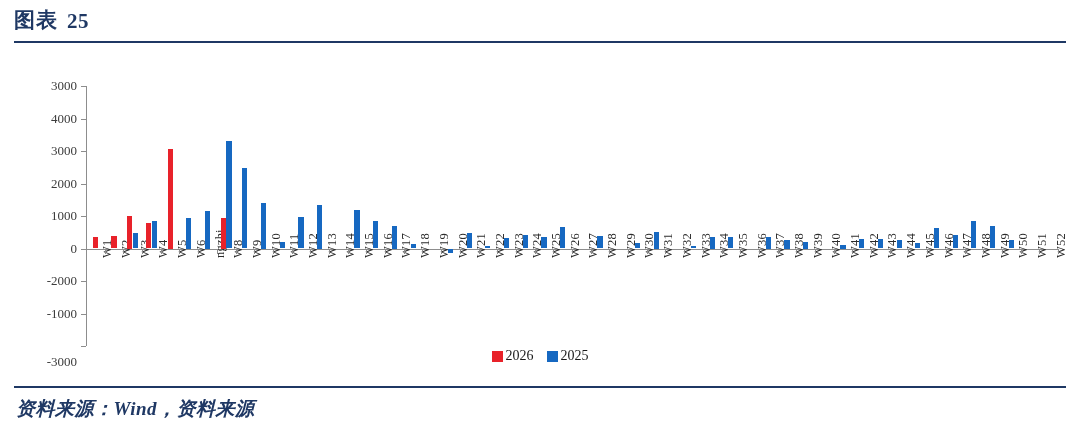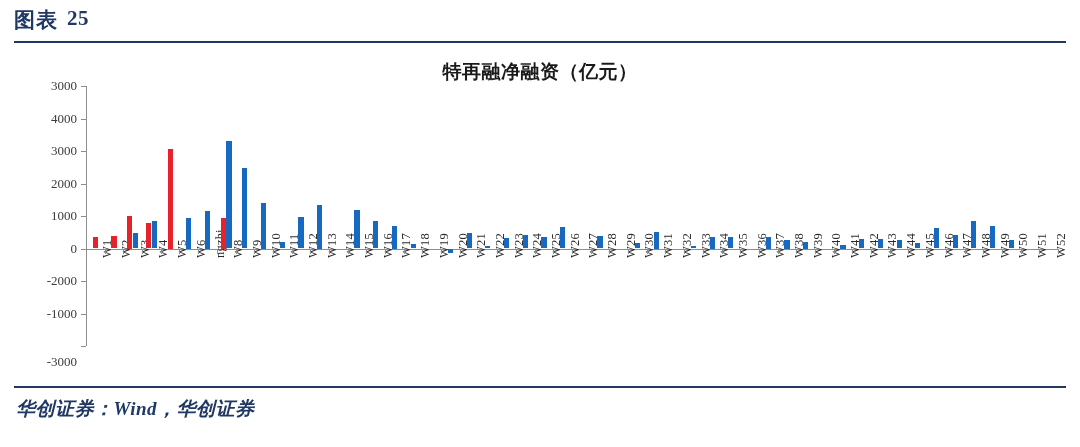--- a/index.html
+++ b/index.html
@@ -19,21 +19,21 @@
   .fig-header {
     position: absolute;
     left: 0; top: 0;
     width: 1080px;
     height: 48px;
   }
   .fig-title-row {
     position: absolute;
     left: 14px; top: 6px;
     display: flex;
-    align-items: flex-start;
+    align-items: flex-end;
     white-space: nowrap;
   }
   .fig-label {
     font-family: "Liberation Serif", "DejaVu Serif", serif;
     font-size: 21px;
     font-weight: bold;
     color: #1F3864;
     letter-spacing: 1px;
   }
   .fig-num {
@@ -193,21 +193,20 @@
 
 <div class="fig-header">
   <div class="fig-title-row">
     <span class="fig-label">图表</span>
     <span class="fig-num">25</span>
   </div>
   <div class="hr-top"></div>
 </div>
 
 <div class="chart-area">
-  <div class="chart-title">特再融净融资（亿元）</div>
 
   <div class="plot" id="plot">
     <div class="axis-v"></div>
   <div class="zero-line" style="top: 162.5px;"></div>
       <div class="ytick" style="top: 0px;"></div>
       <div class="ylabel" style="top: 0px;">3000</div>
       <div class="ytick" style="top: 32.5px;"></div>
       <div class="ylabel" style="top: 32.5px;">4000</div>
       <div class="ytick" style="top: 65px;"></div>
       <div class="ylabel" style="top: 65px;">3000</div>
@@ -369,16 +368,26 @@
       <div class="xtick" style="left: 915.923px; top: 162.5px;"></div>
       <div class="xlabel" style="left: 930.269px; top: 171.5px;">W50</div>
       <div class="bar blue" style="width: 5.2px; left: 922.669px; top: 154.05px; height: 8.45px; bottom: auto;"></div>
       <div class="xtick" style="left: 934.615px; top: 162.5px;"></div>
       <div class="xlabel" style="left: 948.962px; top: 171.5px;">W51</div>
       <div class="xtick" style="left: 953.308px; top: 162.5px;"></div>
       <div class="xlabel" style="left: 967.654px; top: 171.5px;">W52</div>
       <div class="xtick" style="left: 972px; top: 162.5px;"></div>
     </div>
 
+  <div class="legend" id="legend">
+      <div class="legend-item">
+        <span class="legend-swatch" style="background: rgb(232, 34, 42);"></span>
+        <span class="legend-text">2026</span>
+      </div>
+      <div class="legend-item">
+        <span class="legend-swatch" style="background: rgb(22, 104, 193);"></span>
+        <span class="legend-text">2025</span>
+      </div>
+    </div>
 </div>
 
 <div class="hr-bot"></div>
-<div class="source">华创证券：Wind，华创证券</div>
+<div class="source">资料来源：Wind，资料来源</div>
 
 </body></html>

